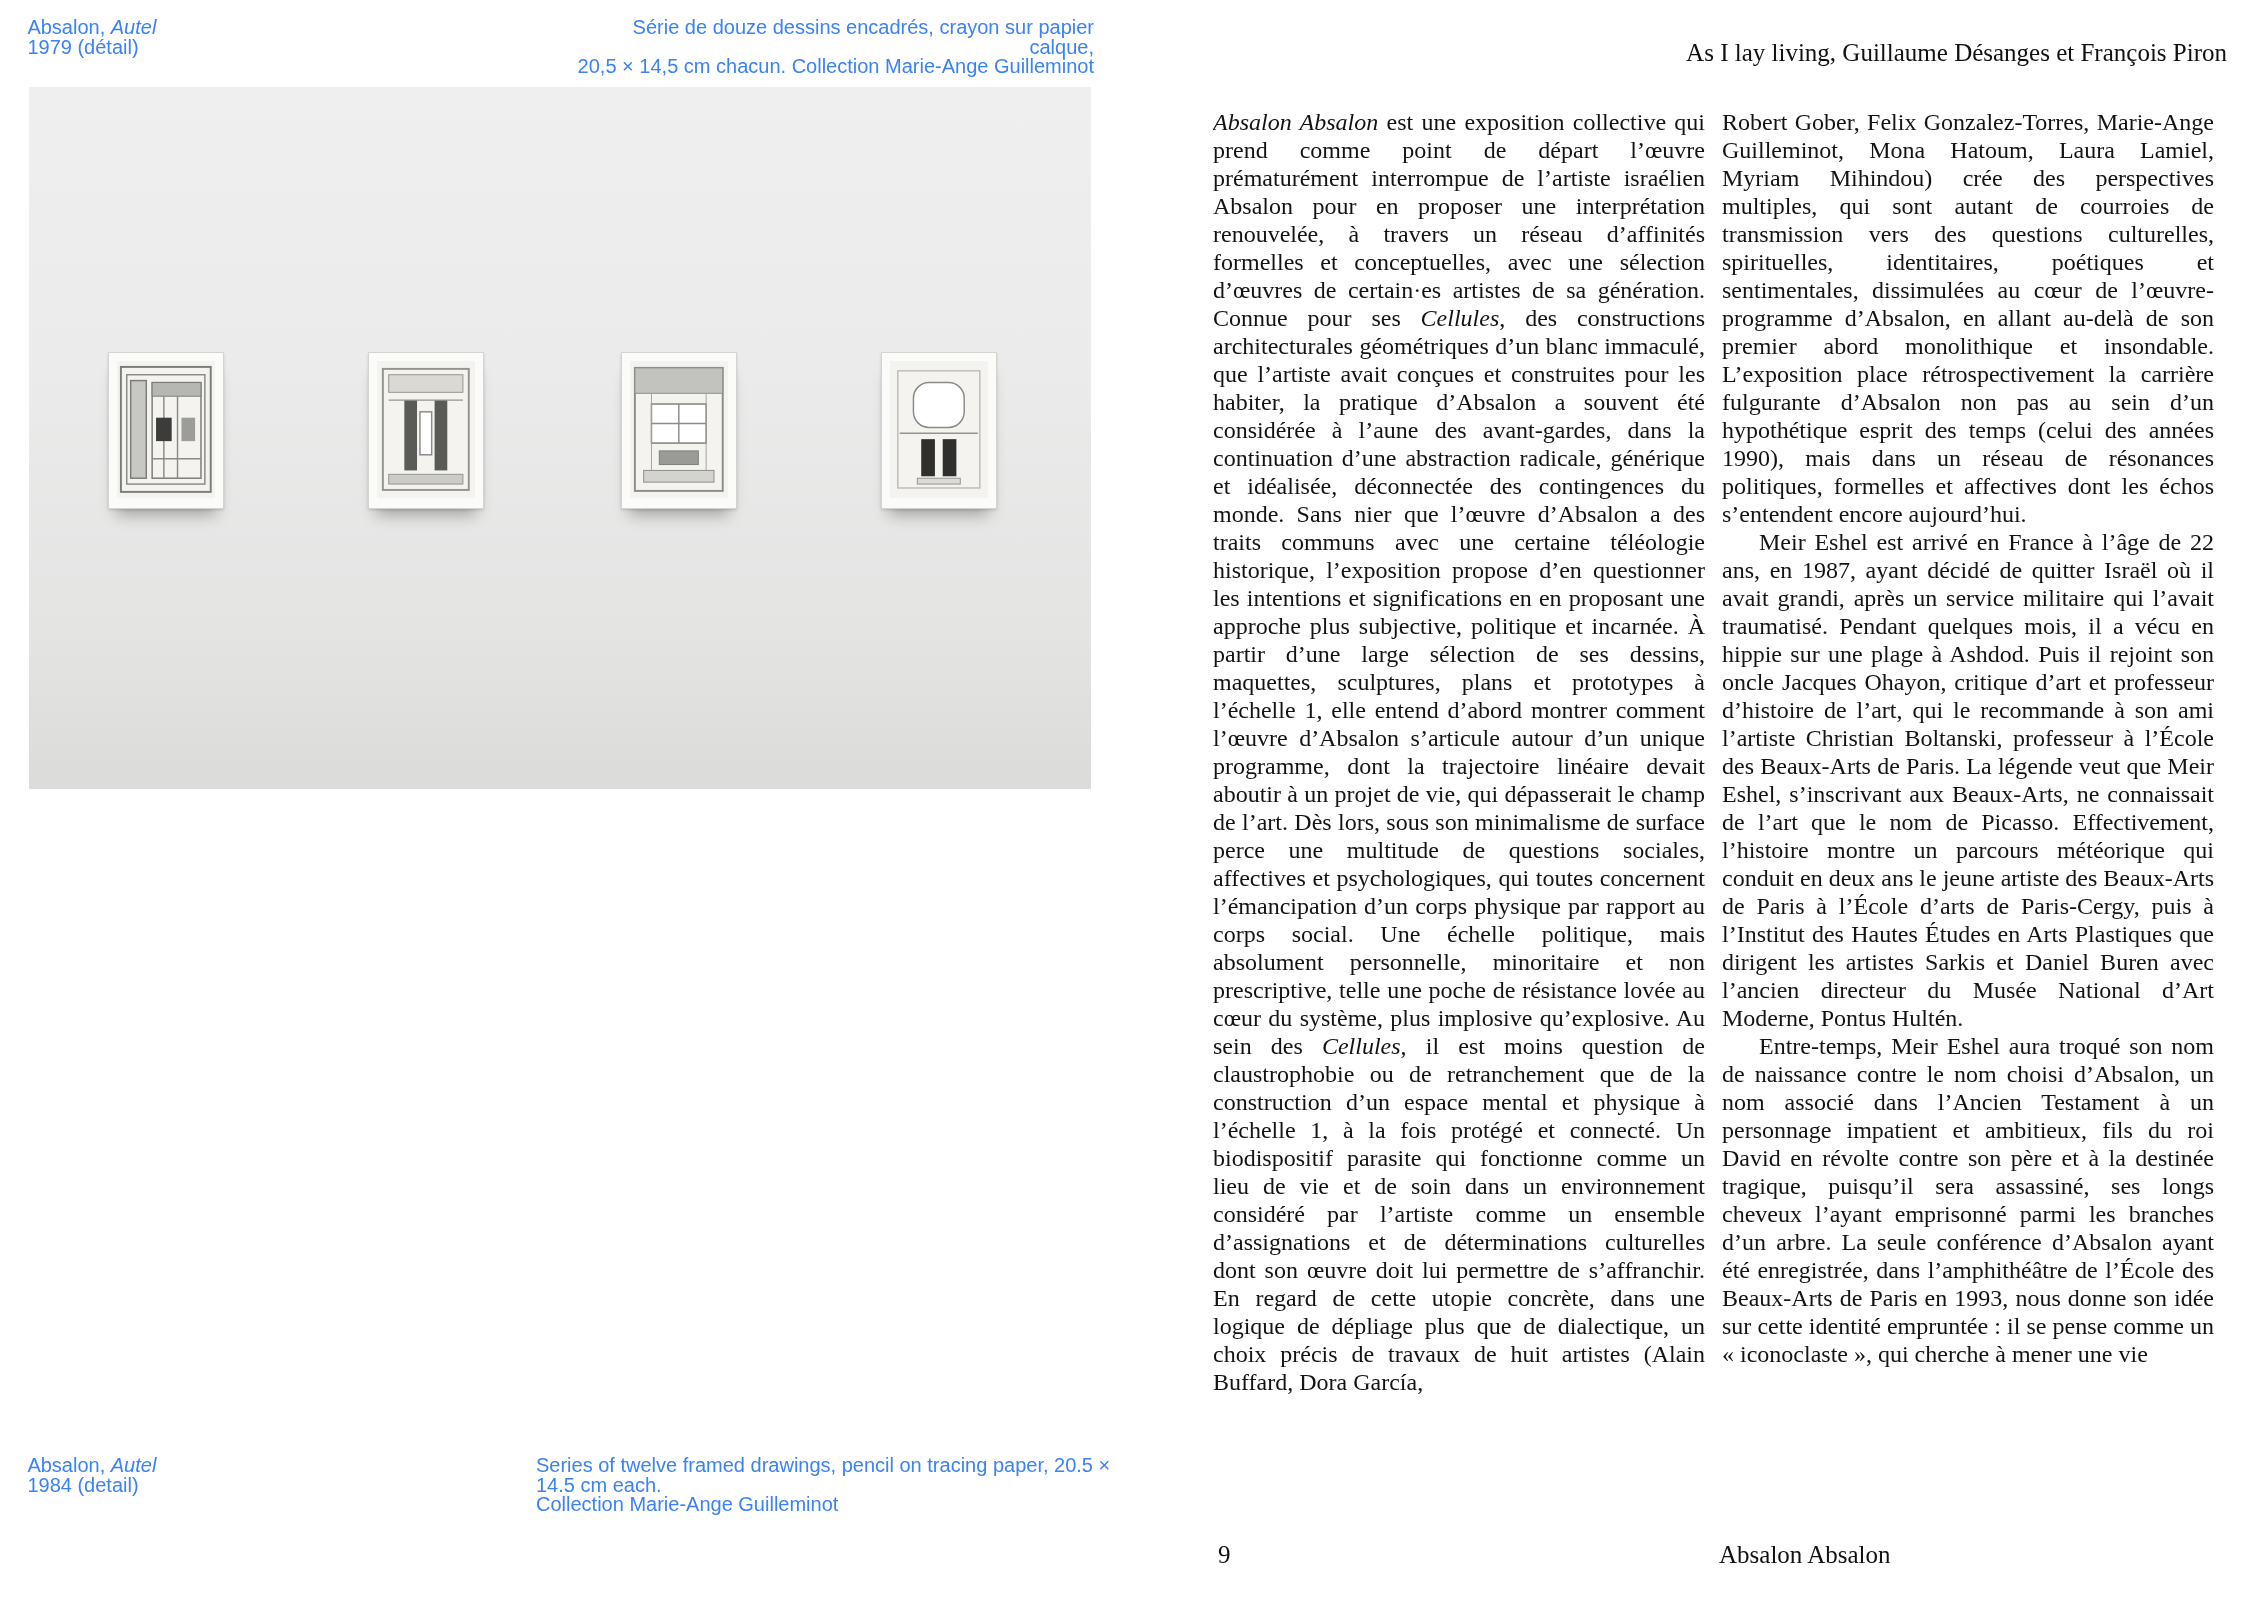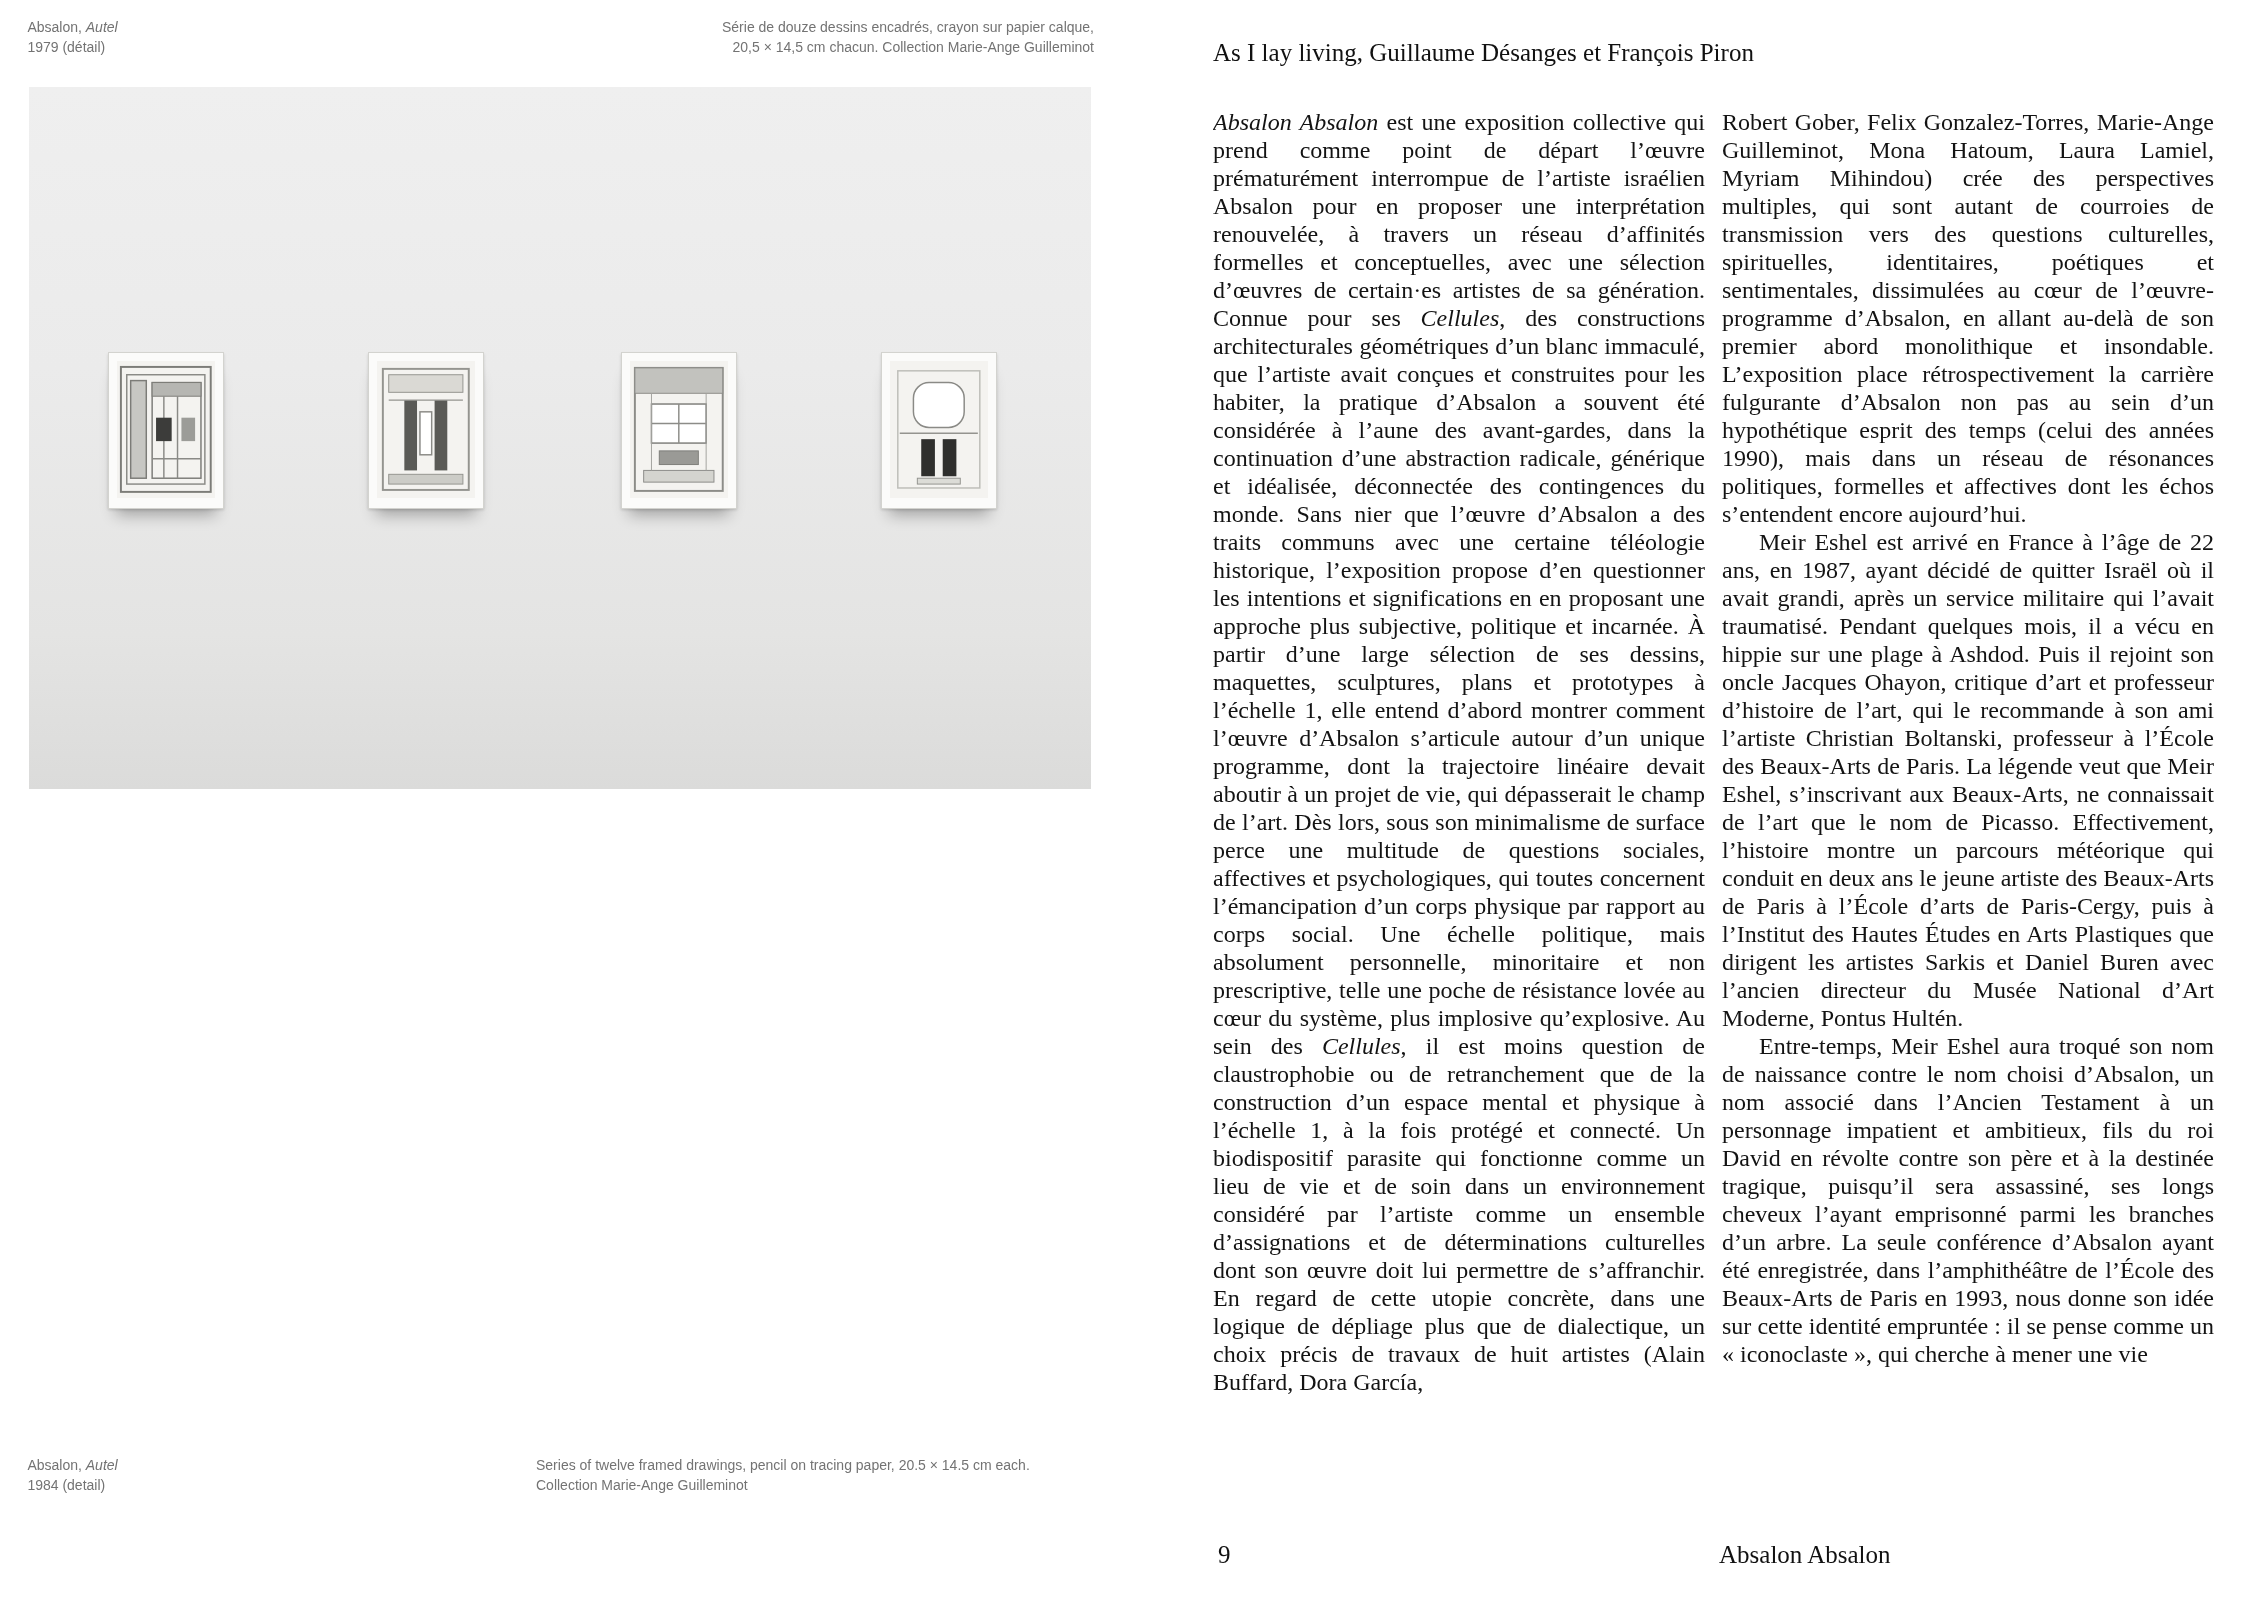--- a/index.html
+++ b/index.html
@@ -9,23 +9,23 @@
     font-family:"Liberation Serif", serif;
     position:relative;
     overflow:hidden;
     color:#151515;
   }
   .abs { position:absolute; }
 
   
   .caption {
     font-family:"Liberation Sans", sans-serif;
-    font-size:14px;
+    font-size:20px;
     line-height:19.6px;
-    color:#737373;
+    color:#3b82f6;
   }
   .cap-top-left    { left:27.4px;  top:18.3px;  width:302px; }
   .cap-top-center  { left:564px; top:18.3px;  width:530px;text-align:right; }
   .cap-bot-left    { left:27.4px;  top:1456px; width:302px; }
   .cap-bot-center  { left:536px; top:1456px; width:585px; }
 
   
   .photo {
     left:29px; top:87px; width:1062px; height:702px;
     background:linear-gradient(180deg,#efefef 0%, #ebebeb 40%, #e4e4e3 78%, #dbdbda 100%);
@@ -47,20 +47,21 @@
     width:100%; height:100%;
     background:#f4f3f0;
   }
   .art svg { width:100%; height:100%; display:block; }
 
   
   .header-line {
     left:1213px; top:37px; width:1014px;
     font-size:25px; line-height:31px;
     color:#111;
+    text-align:right;
   }
   .col {
     top:92px;
     width:492px;
     height:1343px;
     overflow:hidden;
     margin-top:16px;
   }
   .col-1 { left:1213px; }
   .col-2 { left:1722px; }

